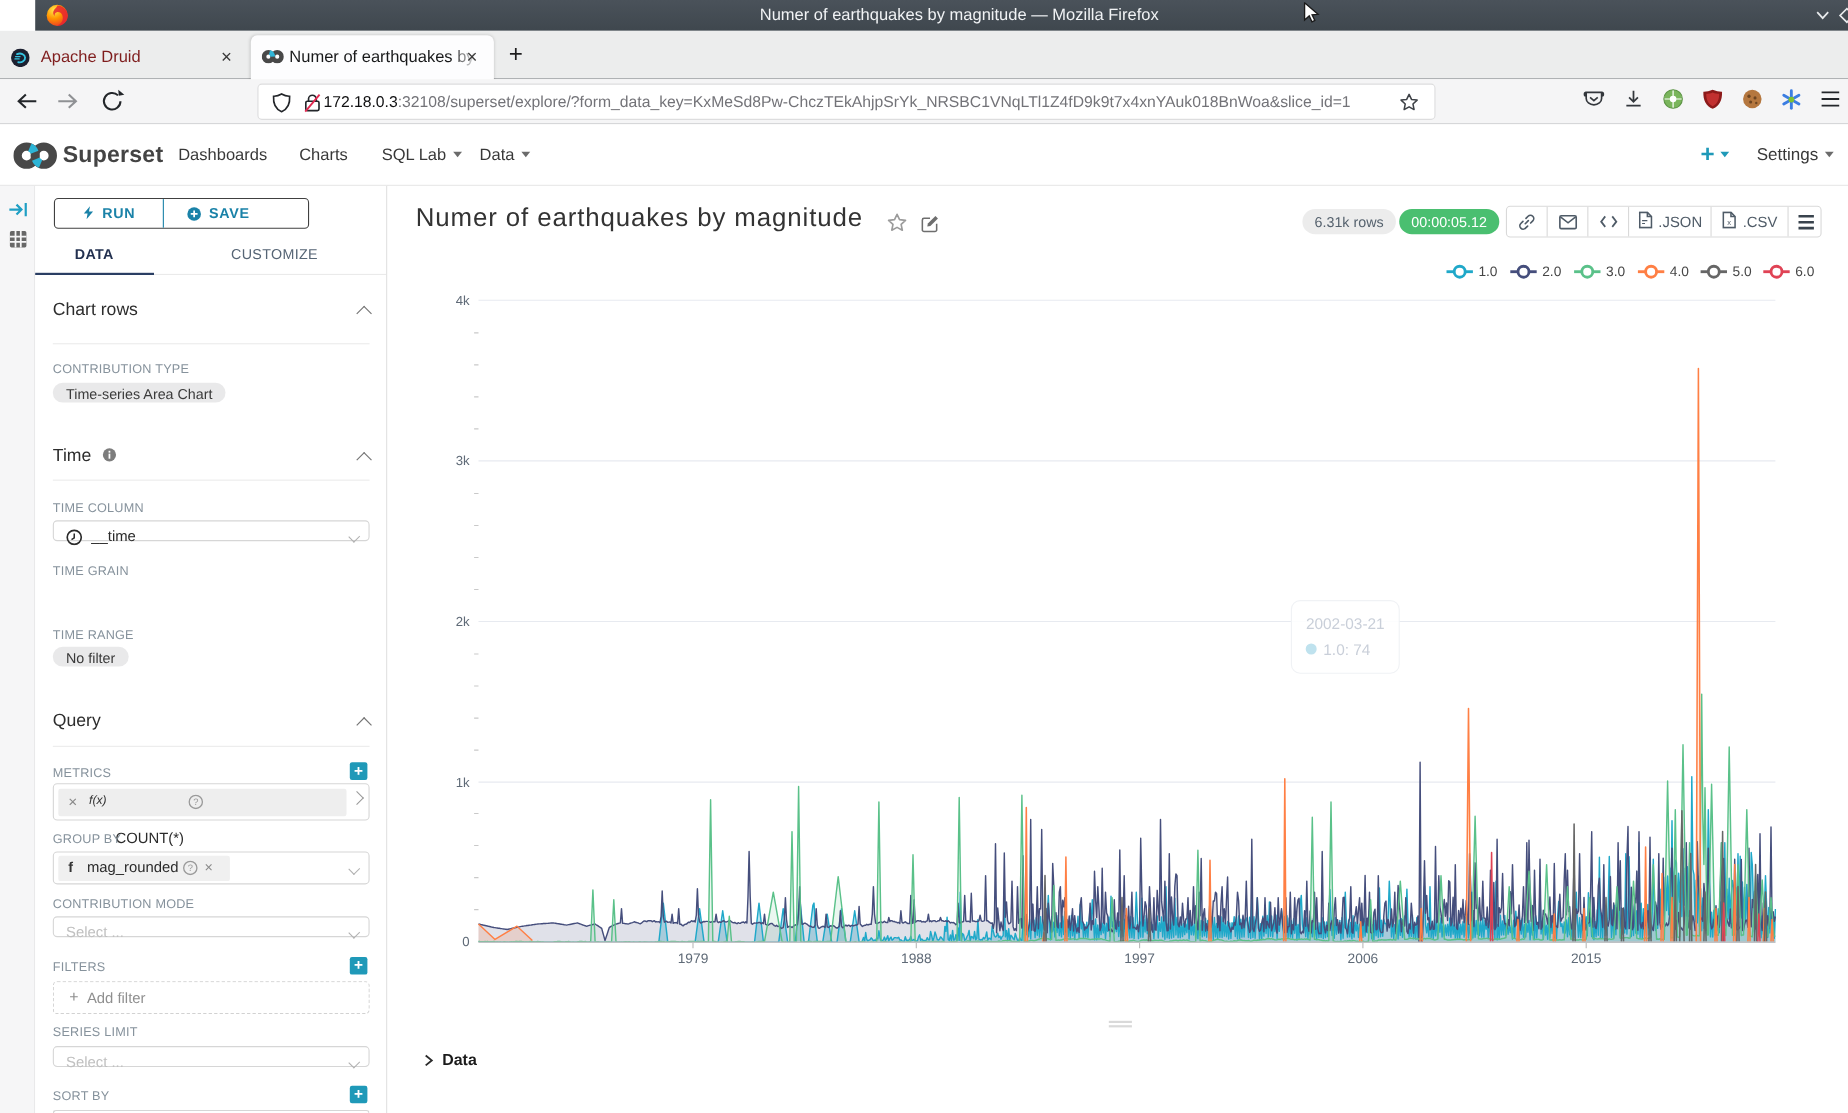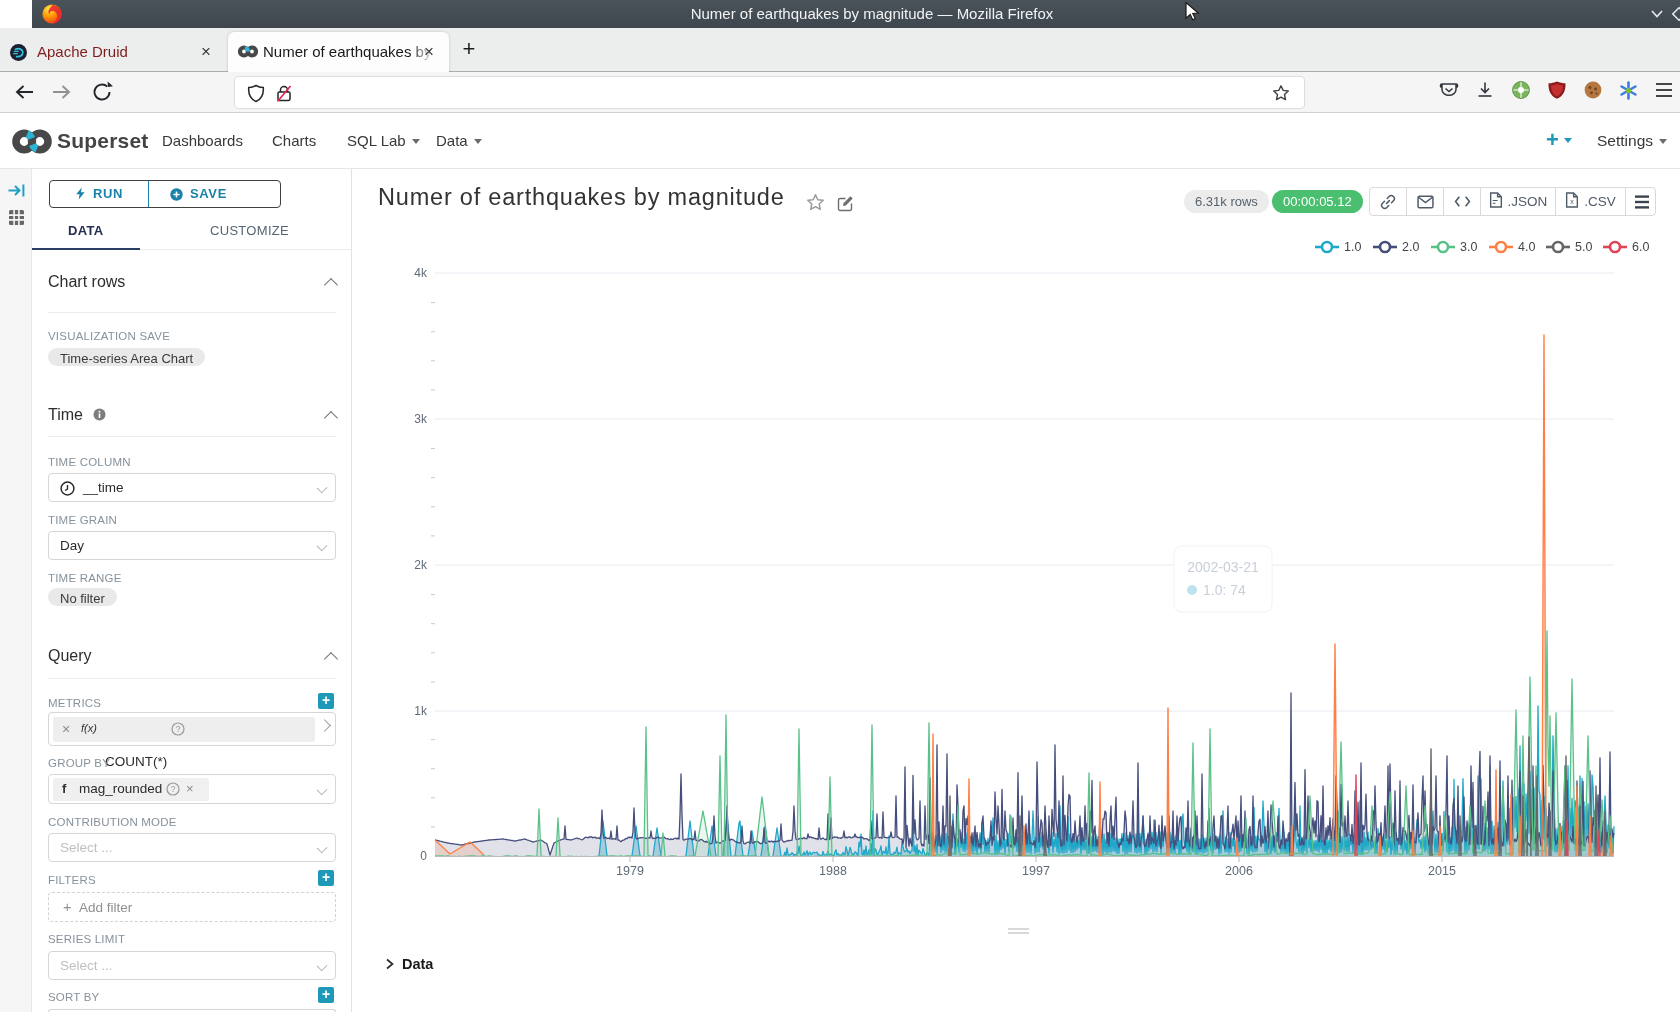--- a/index.html
+++ b/index.html
@@ -43,21 +43,21 @@
   .btngroup { position:absolute; left:17px; top:11px; width:232px; height:28px; border:1px solid #404040; border-radius:4px; }
   .btngroup .half { position:absolute; top:0; width:99px; height:26px; text-align:center; line-height:26px;
      font-size:13px; font-weight:bold; color:#1a82a8; letter-spacing:.6px; }
   .ptabs { position:absolute; left:0px; top:47px; width:319px; height:34px; border-bottom:1px solid #eaeaea; }
   .ptab { position:absolute; top:7px; font-size:13px; letter-spacing:.3px; }
   .sect-h { position:absolute; left:16px; font-size:16px; color:#2d2d2d; }
   .chev { position:absolute; width:10px; height:10px; border-left:1.6px solid #747474; border-top:1.6px solid #747474; transform:rotate(45deg); }
   .hr { position:absolute; left:16px; width:288px; border-top:1px solid #ececec; }
   .lbl { position:absolute; left:16px; font-size:11.5px; color:#86929c; letter-spacing:.2px; }
   .pill { position:absolute; background:#e9e9ea; border-radius:11px; font-size:13px; color:#3a3a3a; line-height:22px; height:18px; padding:0 12px; }
-  .sel { position:absolute; left:16px; width:288px; height:29px; border:1px solid #d6d6d6; border-radius:4px; background:#fff; }
+  .sel { position:absolute; left:16px; width:288px; height:19px; border:1px solid #d6d6d6; border-radius:4px; background:#fff; }
   .sel .ph { position:absolute; left:11px; top:6px; font-size:13.5px; color:#c0c0c0; }
   .sel .val { position:absolute; left:11px; top:6px; font-size:13.5px; color:#2b2b2b; }
   .dcaret { position:absolute; right:9px; top:10px; width:8px; height:8px; border-left:1.3px solid #b0b0b0; border-bottom:1.3px solid #b0b0b0; transform:rotate(-45deg) scale(1,0.9); }
   .plus { position:absolute; left:286px; width:16px; height:16px; background:#1f99b8; border-radius:2px; color:#fff; font-size:14px; line-height:15px; text-align:center; font-weight:bold;}
   .gpill { background:#ebebeb; border-radius:2px; font-size:13px; color:#333; position:absolute; }
 
   
   .ctitle { position:absolute; left:25px; top:15px; font-size:23.5px; color:#333; letter-spacing:.8px; }
   .rowpill { position:absolute; top:21px; height:23px; border-radius:11.5px; font-size:13px; line-height:23px; }
   .hbtns { position:absolute; top:18px; height:29px; border:1px solid #d9d9d9; border-radius:4px; }
@@ -134,20 +134,21 @@
     </svg>
   <div class="urlbox">
     <svg class="abs" style="left:12px;top:7px" width="18" height="19" viewBox="0 0 18 19">
         <path d="M9 1.5 C11.5 3 14 3.6 16.3 3.5 C16.8 10.5 14.5 15.2 9 17.5 C3.5 15.2 1.2 10.5 1.7 3.5 C4 3.6 6.5 3 9 1.5 Z" fill="none" stroke="#23262a" stroke-width="1.5"></path>
       </svg>
     <svg class="abs" style="left:40px;top:7px" width="18" height="19" viewBox="0 0 18 19">
       <rect x="3" y="8" width="12" height="8.5" rx="1.4" fill="none" stroke="#23262a" stroke-width="1.5"></rect>
       <path d="M5.5 8 V5.8 A3.5 3.2 0 0 1 12.5 5.8 V8" fill="none" stroke="#23262a" stroke-width="1.5"></path>
       <path d="M2.5 17.5 L15.5 2" stroke="#e22850" stroke-width="1.7"></path>
     </svg>
+    <div class="txt"><span style="color:#0f0f10">172.18.0.3</span><span class="dim">:32108/superset/explore/?form_data_key=KxMeSd8Pw-ChczTEkAhjpSrYk_NRSBC1VNqLTl1Z4fD9k9t7x4xnYAuk018BnWoa&amp;slice_id=1</span></div>
     <svg class="abs" style="right:14px;top:7px" width="18" height="18" viewBox="0 0 18 18">
         <path d="M9 1.8 L11.2 6.4 L16.3 7 L12.5 10.5 L13.5 15.6 L9 13.1 L4.5 15.6 L5.5 10.5 L1.7 7 L6.8 6.4 Z" fill="none" stroke="#3e4247" stroke-width="1.4" stroke-linejoin="round"></path>
       </svg>
   </div>
 
   <svg class="tool-ic" style="left:1439px" width="20" height="20" viewBox="0 0 20 20">
       <path d="M3 4 h14 v5.5 a7 5.8 0 0 1 -14 0 Z M3 4 q-1.6 0 -1.6 1.7 q0 1.7 1.6 1.7 M17 4 q1.6 0 1.6 1.7 q0 1.7 -1.6 1.7" fill="none" stroke="#33373c" stroke-width="1.5"></path>
       <path d="M6.5 8.5 L10 11.5 L13.5 8.5" fill="none" stroke="#33373c" stroke-width="1.5"></path>
     </svg>
   <svg class="tool-ic" style="left:1475px" width="20" height="20" viewBox="0 0 20 20">
@@ -232,21 +233,21 @@
   </div>
   <div class="ptabs">
     <div class="ptab" style="left:36px;color:#22304f;font-weight:bold;">DATA</div>
     <div class="ptab" style="left:178px;color:#566575;">CUSTOMIZE</div>
     <div class="abs" style="left:0;top:32px;width:108px;height:2px;background:#2a3e63;"></div>
   </div>
 
   <div class="sect-h" style="top:104px;">Chart rows</div>
   <div class="chev" style="left:294px;top:111px;"></div>
   <div class="hr" style="top:143px;"></div>
-  <div class="lbl" style="top:161px;">VISUALIZATION SAVE</div>
+  <div class="lbl" style="top:161px;">CONTRIBUTION TYPE</div>
   <div class="pill" style="left:16px;top:179px;">Time-series Area Chart</div>
 
   <div class="sect-h" style="top:237px;">Time
     <svg style="margin-left:6px;vertical-align:-1px" width="13" height="13" viewBox="0 0 13 13">
         <circle cx="6.5" cy="6.5" r="6" fill="#7d7d7d"></circle>
         <rect x="5.7" y="5.4" width="1.6" height="4.6" fill="#fff"></rect>
         <rect x="5.7" y="2.8" width="1.6" height="1.7" fill="#fff"></rect>
       </svg>
   </div>
   <div class="chev" style="left:294px;top:244px;"></div>
@@ -254,24 +255,20 @@
   <div class="lbl" style="top:287px;">TIME COLUMN</div>
   <div class="sel" style="top:304px;">
     <svg class="abs" style="left:11px;top:6.5px" width="15" height="15" viewBox="0 0 15 15">
         <circle cx="7.5" cy="7.5" r="6.4" fill="none" stroke="#2b2b2b" stroke-width="1.5"></circle>
         <path d="M7.5 4 V8 L5 9.5" fill="none" stroke="#2b2b2b" stroke-width="1.4"></path>
       </svg>
     <div class="val" style="left:34px;">__time</div>
     <div class="dcaret"></div>
   </div>
   <div class="lbl" style="top:345px;">TIME GRAIN</div>
-  <div class="sel" style="top:362px;">
-    <div class="val">Day</div>
-    <div class="dcaret"></div>
-  </div>
   <div class="lbl" style="top:403px;">TIME RANGE</div>
   <div class="pill" style="left:16px;top:419px;">No filter</div>
 
   <div class="sect-h" style="top:478px;">Query</div>
   <div class="chev" style="left:294px;top:485px;"></div>
   <div class="hr" style="top:509px;"></div>
 
   <div class="lbl" style="top:528px;">METRICS</div>
   <div class="plus" style="top:524px;">+</div>
   <div class="abs" style="left:16px;top:543px;width:288px;height:34px;border:1px solid #d6d6d6;border-radius:4px;">

